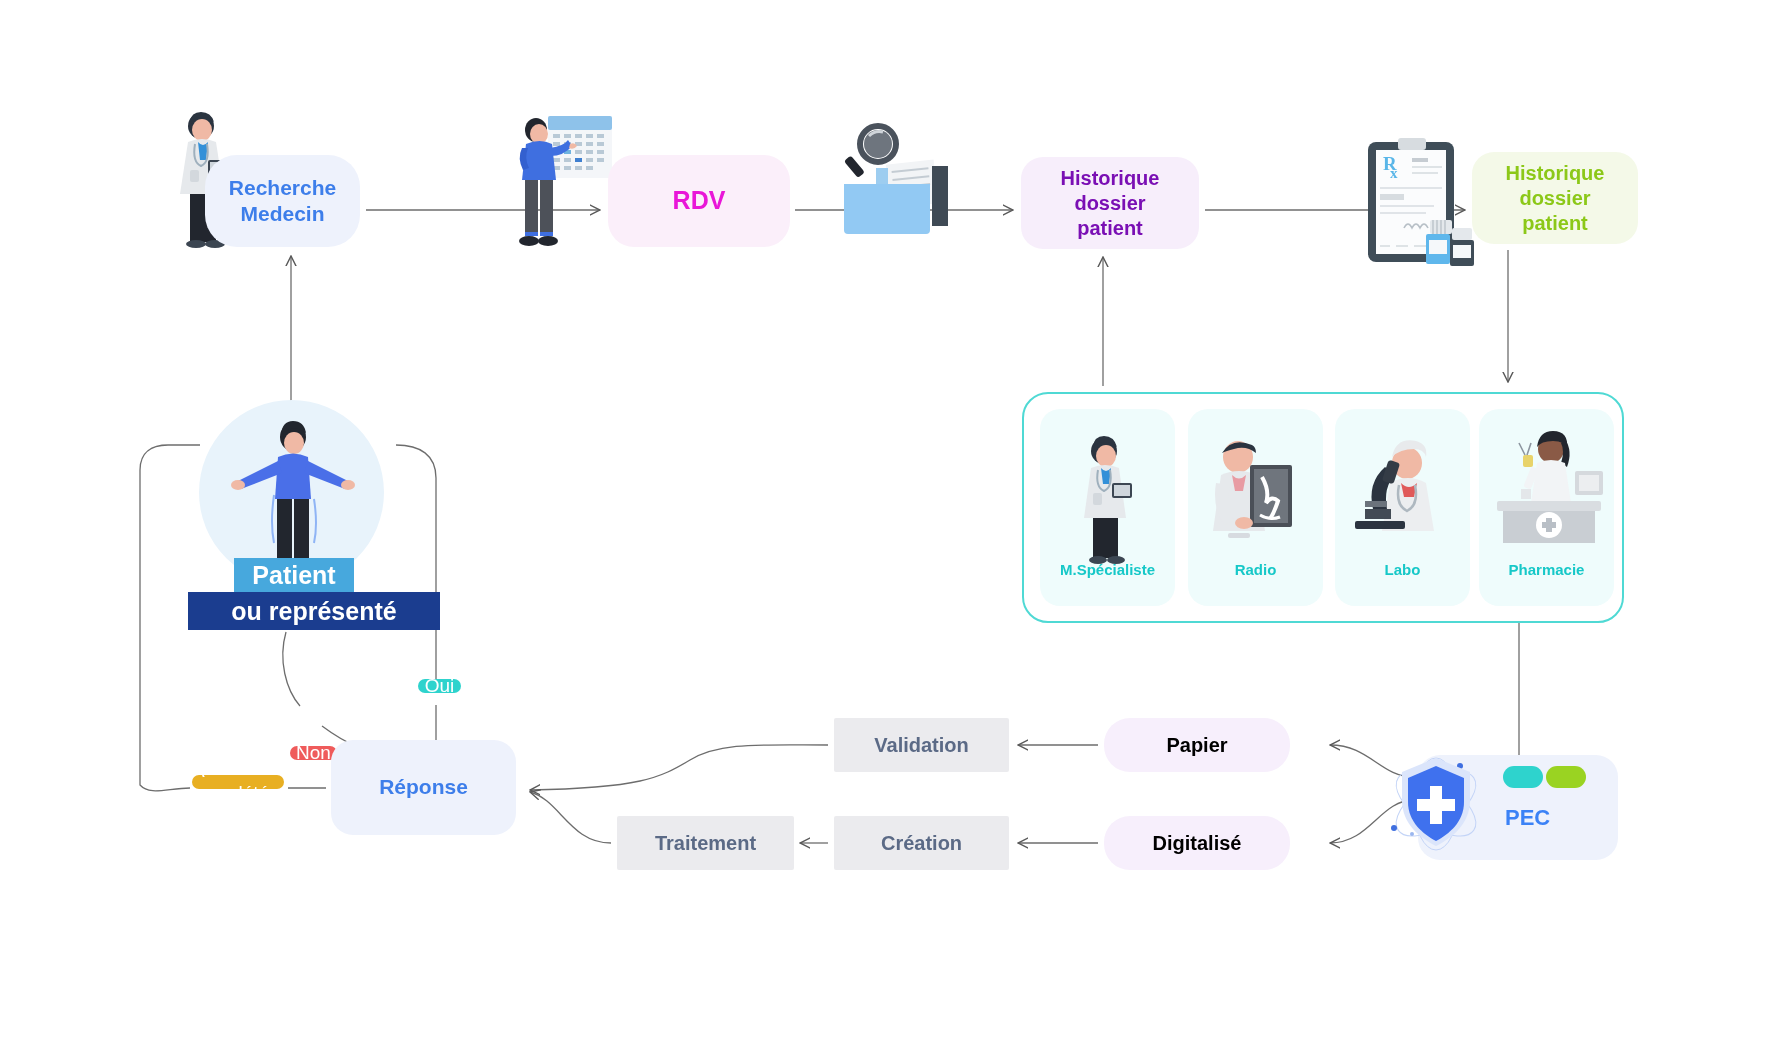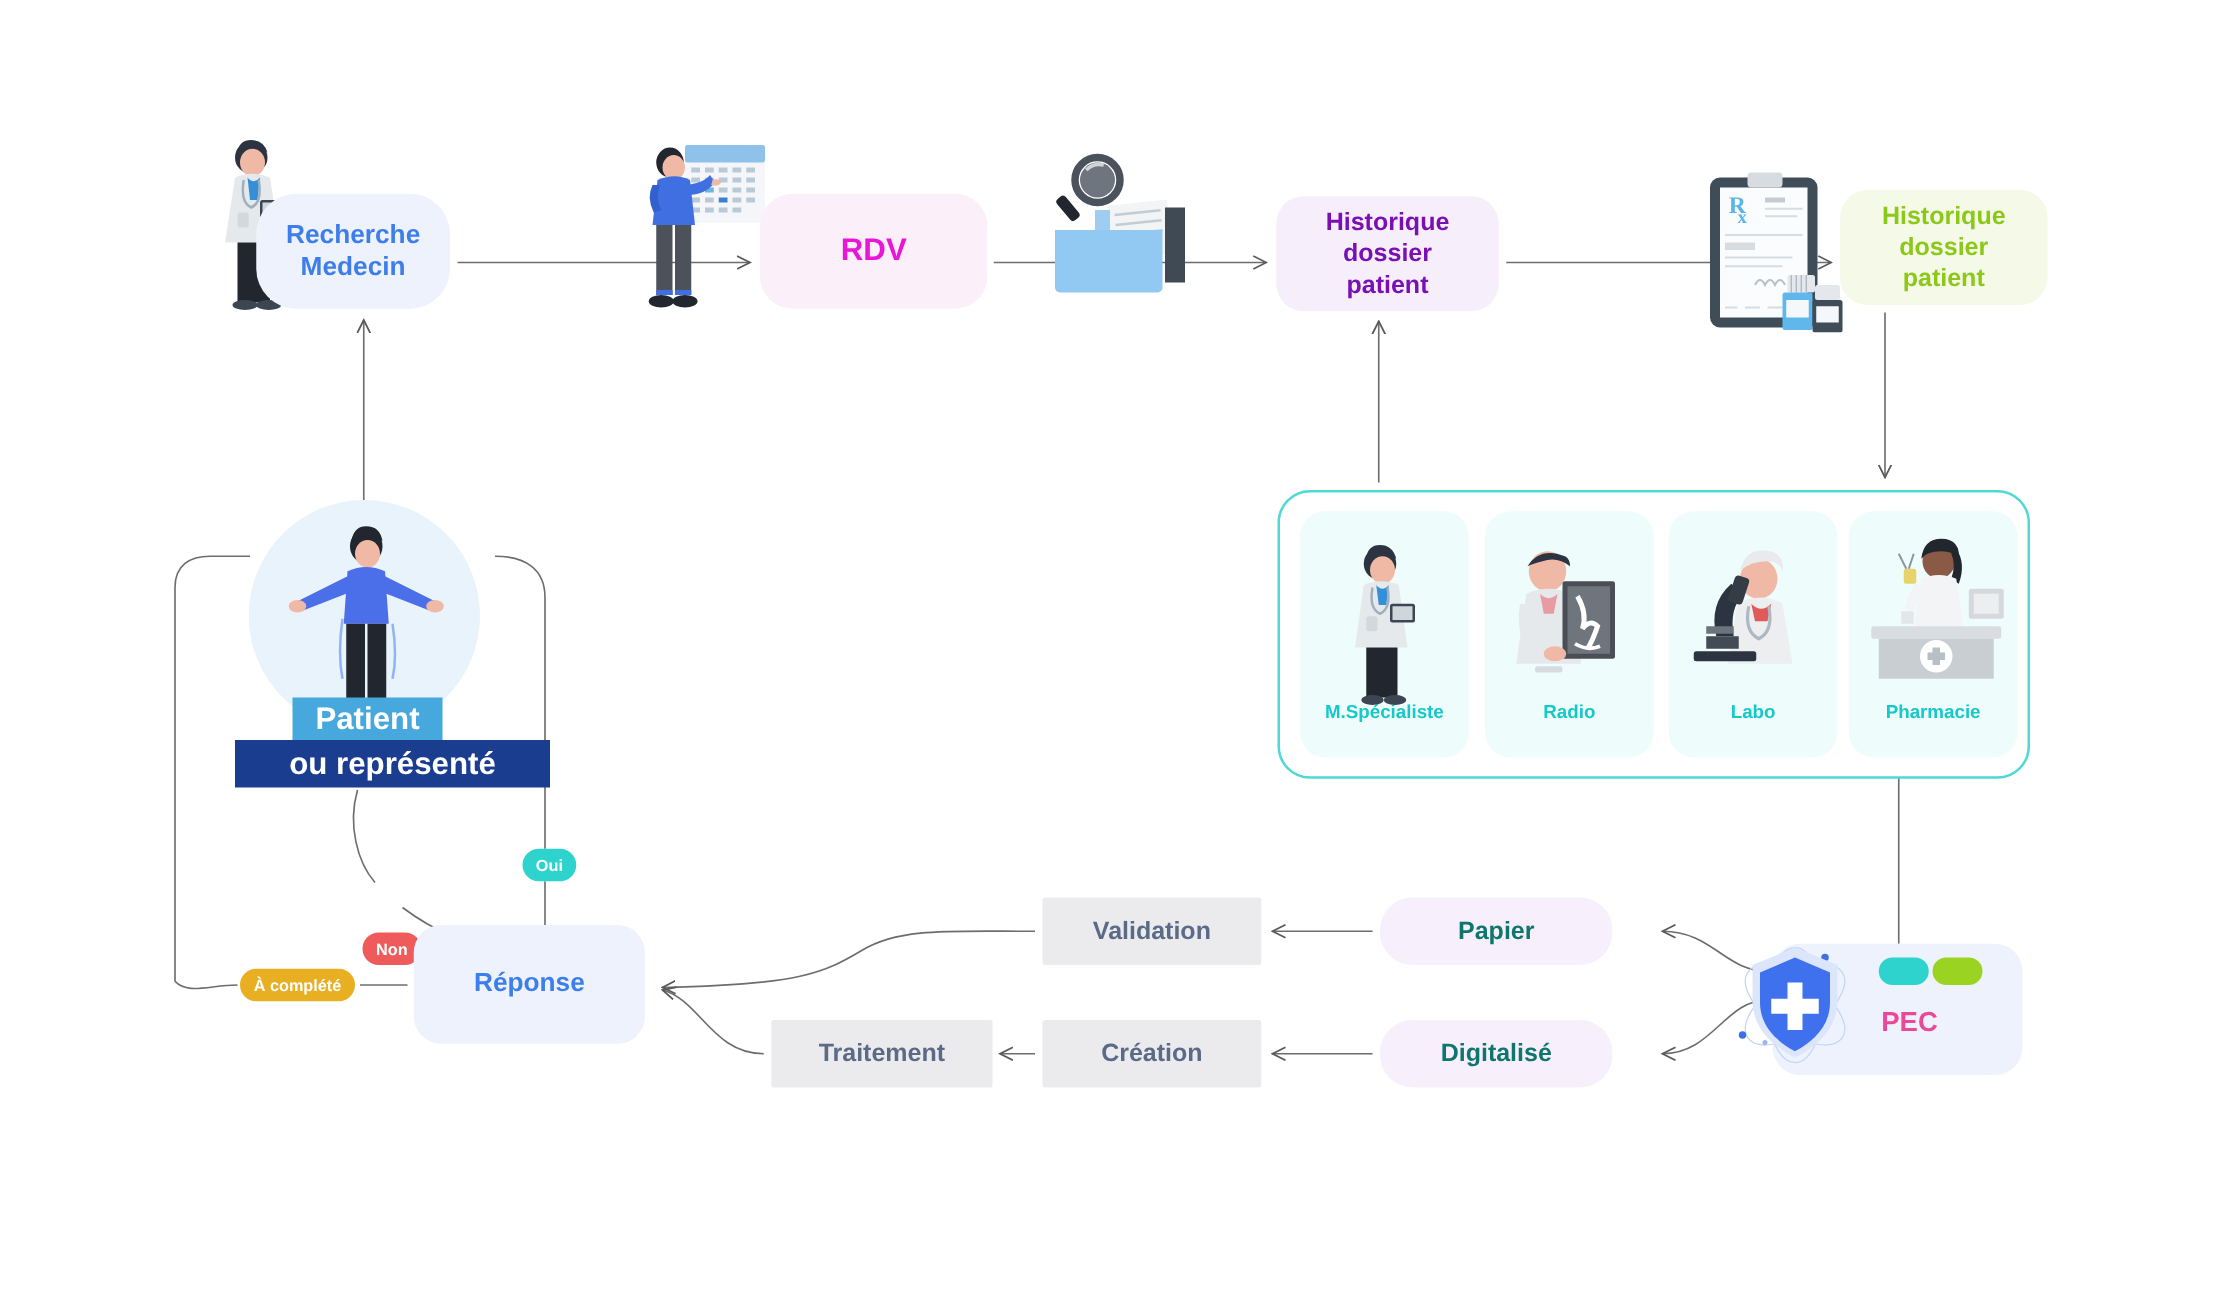--- a/index.html
+++ b/index.html
@@ -36,45 +36,45 @@
       border-radius:50%;background:#e8f3fb;}
   .p-band1{position:absolute;left:234px;top:558px;width:120px;height:34px;
       background:#47a8dd;color:#fff;font-size:25px;font-weight:bold;
       display:flex;align-items:center;justify-content:center;}
   .p-band2{position:absolute;left:188px;top:592px;width:252px;height:38px;
       background:#1b3d8f;color:#fff;font-size:25px;font-weight:bold;
       display:flex;align-items:center;justify-content:center;}
 
   
   .badge{position:absolute;display:flex;align-items:center;justify-content:center;
-      border-radius:14px;color:#fff;font-size:13px;font-weight:bold;height:26px;}
+      border-radius:14px;color:#fff;font-size:19px;font-weight:normal;height:14px;}
   .b-non{left:290px;top:706px;width:47px;background:#ef5b5b;margin-top:40px;}
   .b-oui{left:418px;top:679px;width:43px;background:#2ed3cd;}
   .b-comp{left:192px;top:775px;width:92px;background:#e8af22;}
 
   
   .n-reponse{left:331px;top:740px;width:185px;height:95px;border-radius:22px;
       background:#eef2fc;color:#3d7eea;font-size:21px;}
 
   
   .pill{position:absolute;display:flex;align-items:center;justify-content:center;
       font-weight:bold;box-sizing:border-box;}
   .grey{background:#ebebee;color:#5b6a86;border-radius:2px;font-size:20px;}
-  .lav{background:#f7effc;color:#0f766e;border-radius:26px;font-size:20px;}
+  .lav{background:#f7effc;color:#000000;border-radius:26px;font-size:20px;}
 
   .n-validation{left:834px;top:718px;width:175px;height:54px;}
   .n-papier{left:1104px;top:718px;width:186px;height:54px;}
   .n-creation{left:834px;top:816px;width:175px;height:54px;}
   .n-traitement{left:617px;top:816px;width:177px;height:54px;}
   .n-digitalise{left:1104px;top:816px;width:186px;height:54px;}
 
   
   .n-pec{position:absolute;left:1418px;top:755px;width:200px;height:105px;
       border-radius:22px;background:#eef2fc;}
-  .pec-label{position:absolute;left:1505px;top:805px;color:#ec4899;
+  .pec-label{position:absolute;left:1505px;top:805px;color:#3b82f6;
       font-size:22px;font-weight:bold;}
   .pec-pill-a{position:absolute;left:1503px;top:766px;width:40px;height:22px;
       border-radius:11px;background:#2ed3cd;}
   .pec-pill-b{position:absolute;left:1546px;top:766px;width:40px;height:22px;
       border-radius:11px;background:#9ad322;}
 </style>
 </head>
 <body>
 
 <div id="stage">

